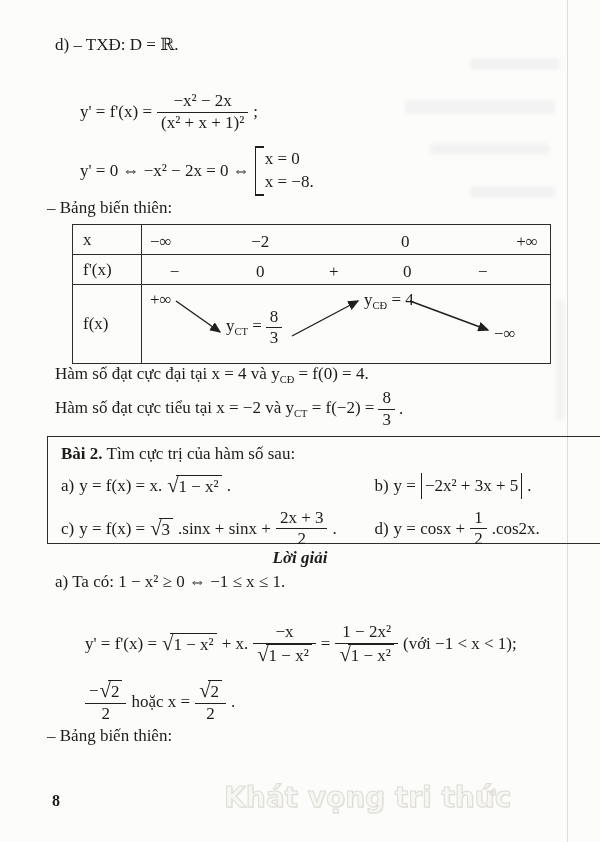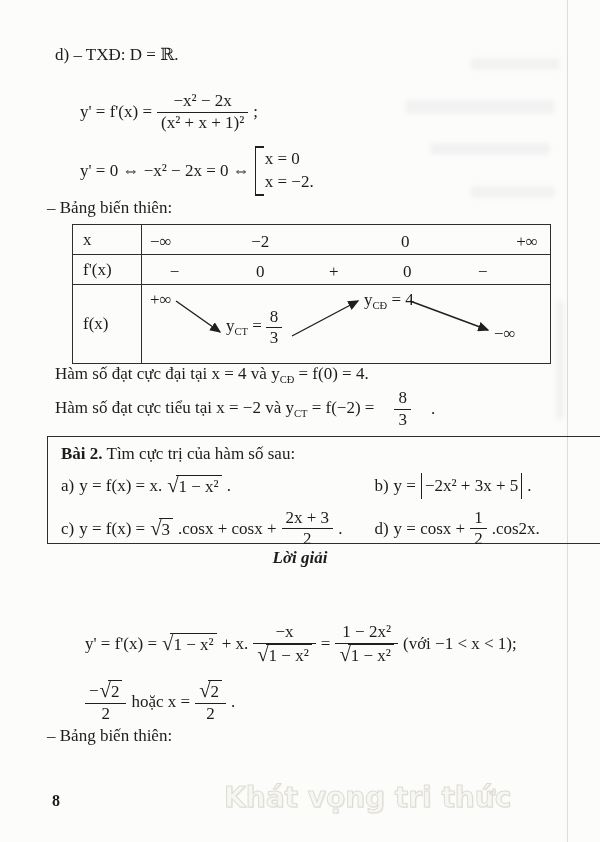--- a/index.html
+++ b/index.html
@@ -68,36 +68,36 @@
 
 <div class="page">
 
   <div class="edge-line"></div>
   <div class="smudge" style="left:470px;top:58px;width:90px;height:12px;"></div>
   <div class="smudge" style="left:405px;top:100px;width:150px;height:14px;"></div>
   <div class="smudge" style="left:430px;top:143px;width:120px;height:12px;"></div>
   <div class="smudge" style="left:470px;top:186px;width:85px;height:12px;"></div>
   <div class="smudge" style="left:556px;top:300px;width:8px;height:120px;"></div>
 
-  <div class="abs-line" style="left:55px;top:44px;">d) – TXĐ: D = ℝ.</div>
+  <div class="abs-line" style="left:55px;top:34px;">d) – TXĐ: D = ℝ.</div>
 
   <div class="eqrow" style="left:80px;top:84px;height:56px;">
     <span>y' = f'(x) =</span>
     <span class="frac">
       <span class="num">−x² − 2x</span>
       <span class="den">(x² + x + 1)²</span>
     </span>
     <span>;</span>
   </div>
 
   <div class="eqrow" style="left:80px;top:146px;height:50px;">
     <span>y' = 0 ⇔ −x² − 2x = 0 ⇔</span>
     <span class="cases">
       <span class="case">x = 0</span>
-      <span class="case">x = −2.</span>
+      <span class="case">x = −8.</span>
     </span>
   </div>
 
   <div class="abs-line" style="left:47px;top:198px;">– Bảng biến thiên:</div>
 
   <table class="bbt">
     <tbody>
         <tr class="r1">
       <td class="hd">x</td>
       <td class="ct">
@@ -141,21 +141,21 @@
         <span class="posl" style="left:222px;top:6px;"><span>y</span><sub>CĐ</sub> <span>= 4</span></span>
         <span class="posl" style="left:352px;top:40px;">−∞</span>
       </td>
     </tr>
   </tbody>
     </table>
 
   <div class="abs-line" style="left:55px;top:364px;">
     <span>Hàm số đạt cực đại tại x = 4 và y</span><sub>CĐ</sub><span> = f(0) = 4.</span>
   </div>
-  <div class="eqrow" style="left:55px;top:386px;height:46px;gap:20px;">
+  <div class="eqrow" style="left:55px;top:386px;height:46px;gap:4px;">
     <span><span>Hàm số đạt cực tiểu tại x = −2 và y</span><sub>CT</sub><span> = f(−2) =</span></span>
     <span class="frac">
       <span class="num">8</span>
       <span class="den">3</span>
     </span>
     <span>.</span>
   </div>
 
   <div class="bai2">
     <div>
@@ -173,40 +173,41 @@
         <span>y =</span>
         <span class="absb">−2x² + 3x + 5</span>
         <span>.</span>
       </span>
     </div>
     <div class="prow">
       <span class="pit pl">
         <span>c)</span>
         <span>y = f(x) =</span>
         <span class="sqrt"><span class="sym">√</span><span class="rad">3</span></span>
-        <span>.cosx + cosx +</span>
+        <span>.sinx + sinx +</span>
         <span class="frac">
           <span class="num">2x + 3</span>
           <span class="den">2</span>
         </span>
         <span>.</span>
       </span>
       <span class="pit">
         <span>d)</span>
         <span>y = cosx +</span>
         <span class="frac">
           <span class="num">1</span>
           <span class="den">2</span>
         </span>
         <span>.cos2x.</span>
       </span>
     </div>
   </div>
 
   <div class="center-line bi" style="top:548px;">Lời giải</div>
+  <div class="abs-line" style="left:55px;top:572px;">a) Ta có: 1 − x² ≥ 0 ⇔ −1 ≤ x ≤ 1.</div>
 
   <div class="eqrow" style="left:85px;top:616px;height:56px;">
     <span>y' = f'(x) =</span>
     <span class="sqrt"><span class="sym">√</span><span class="rad">1 − x²</span></span>
     <span>+ x.</span>
     <span class="frac">
       <span class="num">−x</span>
       <span class="den"><span class="sqrt"><span class="sym">√</span><span class="rad">1 − x²</span></span></span>
     </span>
     <span>=</span>

